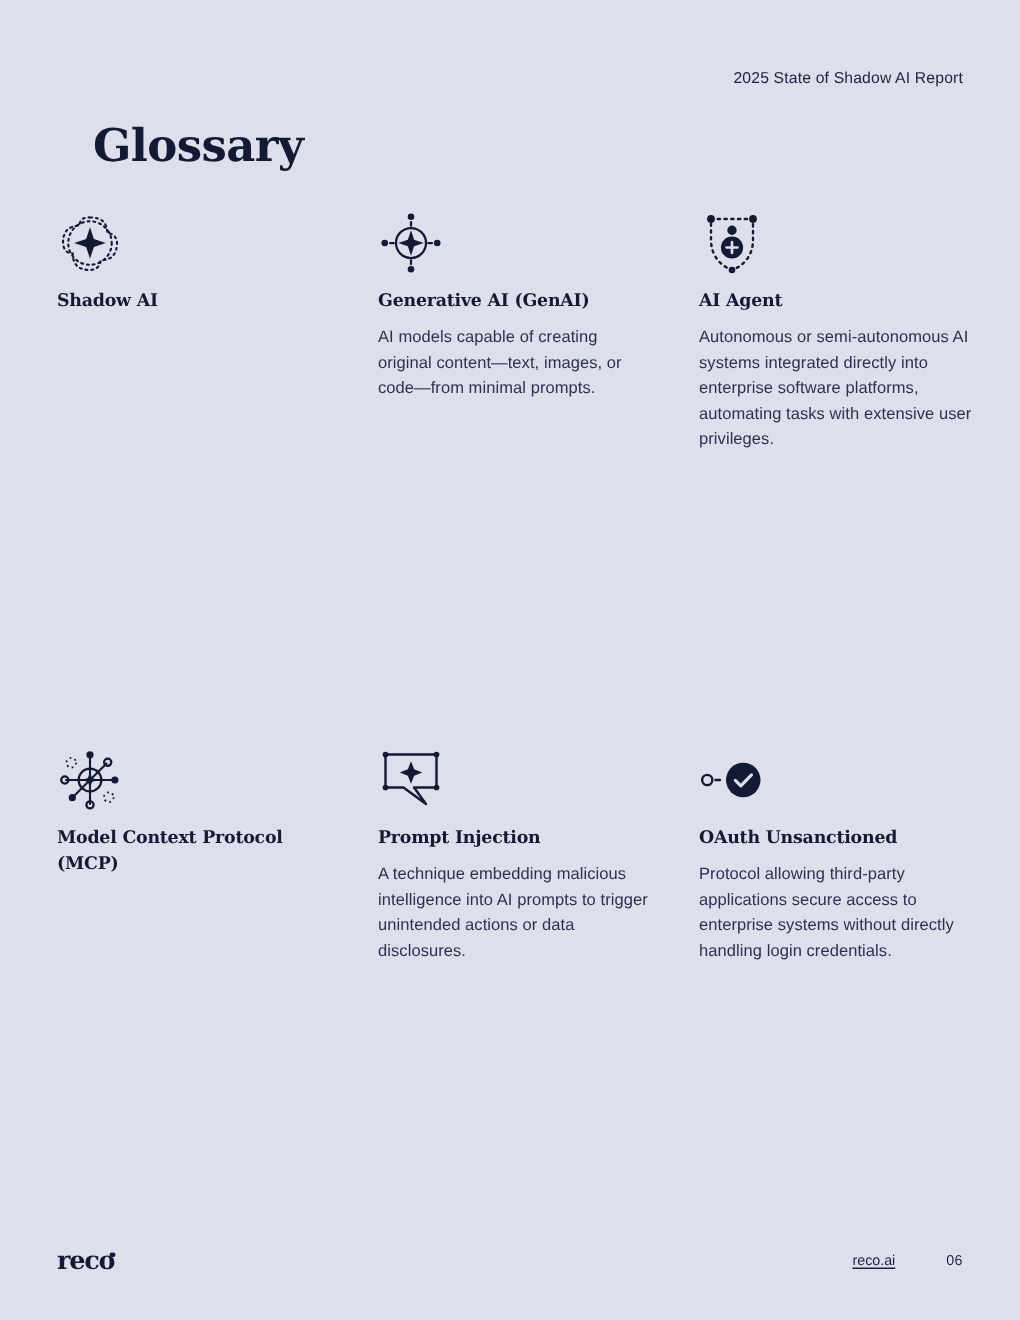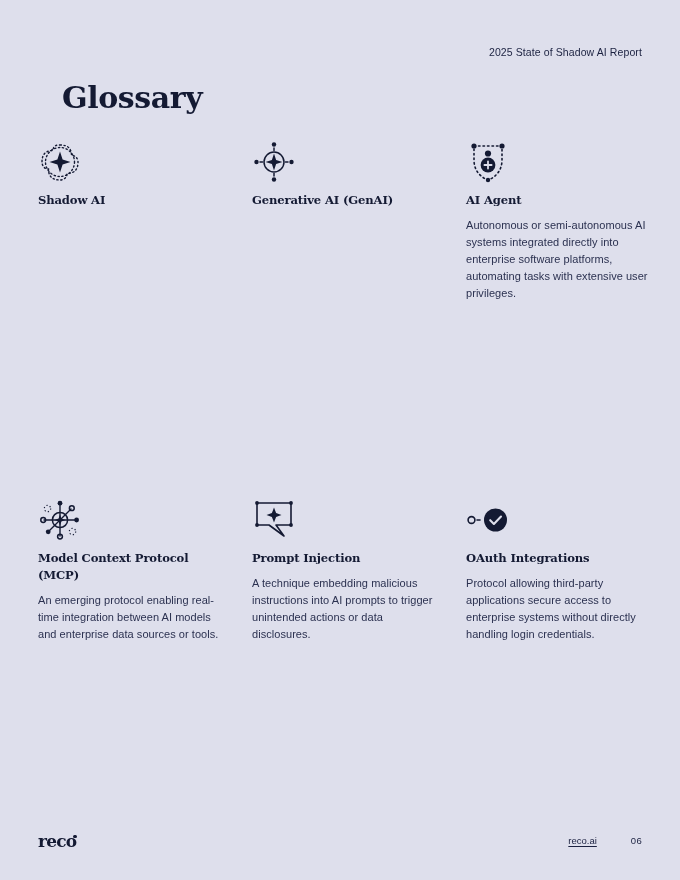--- a/index.html
+++ b/index.html
@@ -179,20 +179,21 @@
           <circle cx="39.5" cy="22" r="2.2" fill="#141a33"></circle>
           <g stroke="#141a33" stroke-width="1.5" stroke-linecap="round">
             <line x1="22" y1="8" x2="22" y2="10.5"></line>
             <line x1="22" y1="33.5" x2="22" y2="36"></line>
             <line x1="8" y1="22" x2="10.5" y2="22"></line>
             <line x1="33.5" y1="22" x2="36" y2="22"></line>
           </g>
         </svg>
       </span>
       <div class="term-title">Generative AI (GenAI)</div>
+      <div class="term-desc">AI models capable of creating original content—text, images, or code—from minimal prompts.</div>
     </div>
 
     <div class="term c3">
       <span class="term-icon">
         <svg width="44" height="44" viewBox="0 0 44 44">
           <path d="M8 6 L36 6 L36 20 C36 31 29 37.5 22 40 C15 37.5 8 31 8 20 Z" fill="none" stroke="#141a33" stroke-width="1.6" stroke-linecap="round" stroke-dasharray="1.5 3"></path>
           <circle cx="8" cy="6" r="2.6" fill="#141a33"></circle>
           <circle cx="36" cy="6" r="2.6" fill="#141a33"></circle>
           <circle cx="22" cy="40" r="2.2" fill="#141a33"></circle>
           <circle cx="22" cy="13.5" r="3.1" fill="#141a33"></circle>
@@ -230,48 +231,47 @@
           <circle cx="38.6" cy="22" r="2.4" fill="#141a33"></circle>
           <circle cx="33.8" cy="10.2" r="2.4" fill="none" stroke="#141a33" stroke-width="1.5"></circle>
           <circle cx="10.2" cy="33.8" r="2.4" fill="#141a33"></circle>
           <g fill="none" stroke="#141a33" stroke-width="1.2" stroke-dasharray="1.2 2.2">
             <circle cx="9.5" cy="10.5" r="3.2"></circle>
             <circle cx="34.5" cy="33.5" r="3.2"></circle>
           </g>
         </svg>
       </span>
       <div class="term-title">Model Context Protocol (MCP)</div>
-      <div class="term-desc">An emerging protocol enabling real-time integration between AI models and enterprise data sources or tools.</div>
     </div>
 
     <div class="term c2">
       <span class="term-icon">
         <svg width="44" height="44" viewBox="0 0 44 44">
           <path d="M5 5 L39 5 L39 27 L24 27 L32 38 L17 27 L5 27 Z" fill="none" stroke="#141a33" stroke-width="1.6" stroke-linejoin="round"></path>
           <path d="M22 9.5 L24.1 14.9 L29.5 17 L24.1 19.1 L22 24.5 L19.9 19.1 L14.5 17 L19.9 14.9 Z" fill="#141a33"></path>
           <circle cx="5" cy="5" r="1.9" fill="#141a33"></circle>
           <circle cx="39" cy="5" r="1.9" fill="#141a33"></circle>
           <circle cx="5" cy="27" r="1.9" fill="#141a33"></circle>
           <circle cx="39" cy="27" r="1.9" fill="#141a33"></circle>
         </svg>
       </span>
       <div class="term-title">Prompt Injection</div>
-      <div class="term-desc">A technique embedding malicious instructions into AI prompts to trigger unintended actions or data disclosures.</div>
+      <div class="term-desc">A technique embedding malicious intelligence into AI prompts to trigger unintended actions or data disclosures.</div>
     </div>
 
     <div class="term c3">
       <span class="term-icon">
         <svg width="44" height="44" viewBox="0 0 44 44">
           <circle cx="5.5" cy="22" r="3.4" fill="none" stroke="#141a33" stroke-width="1.6"></circle>
           <line x1="11" y1="22" x2="17" y2="22" stroke="#141a33" stroke-width="1.6" stroke-linecap="round" stroke-dasharray="3 3.5"></line>
           <circle cx="29.5" cy="22" r="11.5" fill="#141a33"></circle>
           <path d="M24.2 22.2 L27.9 25.9 L35 18.6" fill="none" stroke="#dedfec" stroke-width="2.1" stroke-linecap="round" stroke-linejoin="round"></path>
         </svg>
       </span>
-      <div class="term-title">OAuth Integrations</div>
+      <div class="term-title">OAuth Unsanctioned</div>
       <div class="term-desc">Protocol allowing third-party applications secure access to enterprise systems without directly handling login credentials.</div>
     </div>
 
     <div class="row-spacer-b"></div>
     <div class="row-spacer-b"></div>
     <div class="row-spacer-b"></div>
 
   </div>
 
   <div class="footer">

